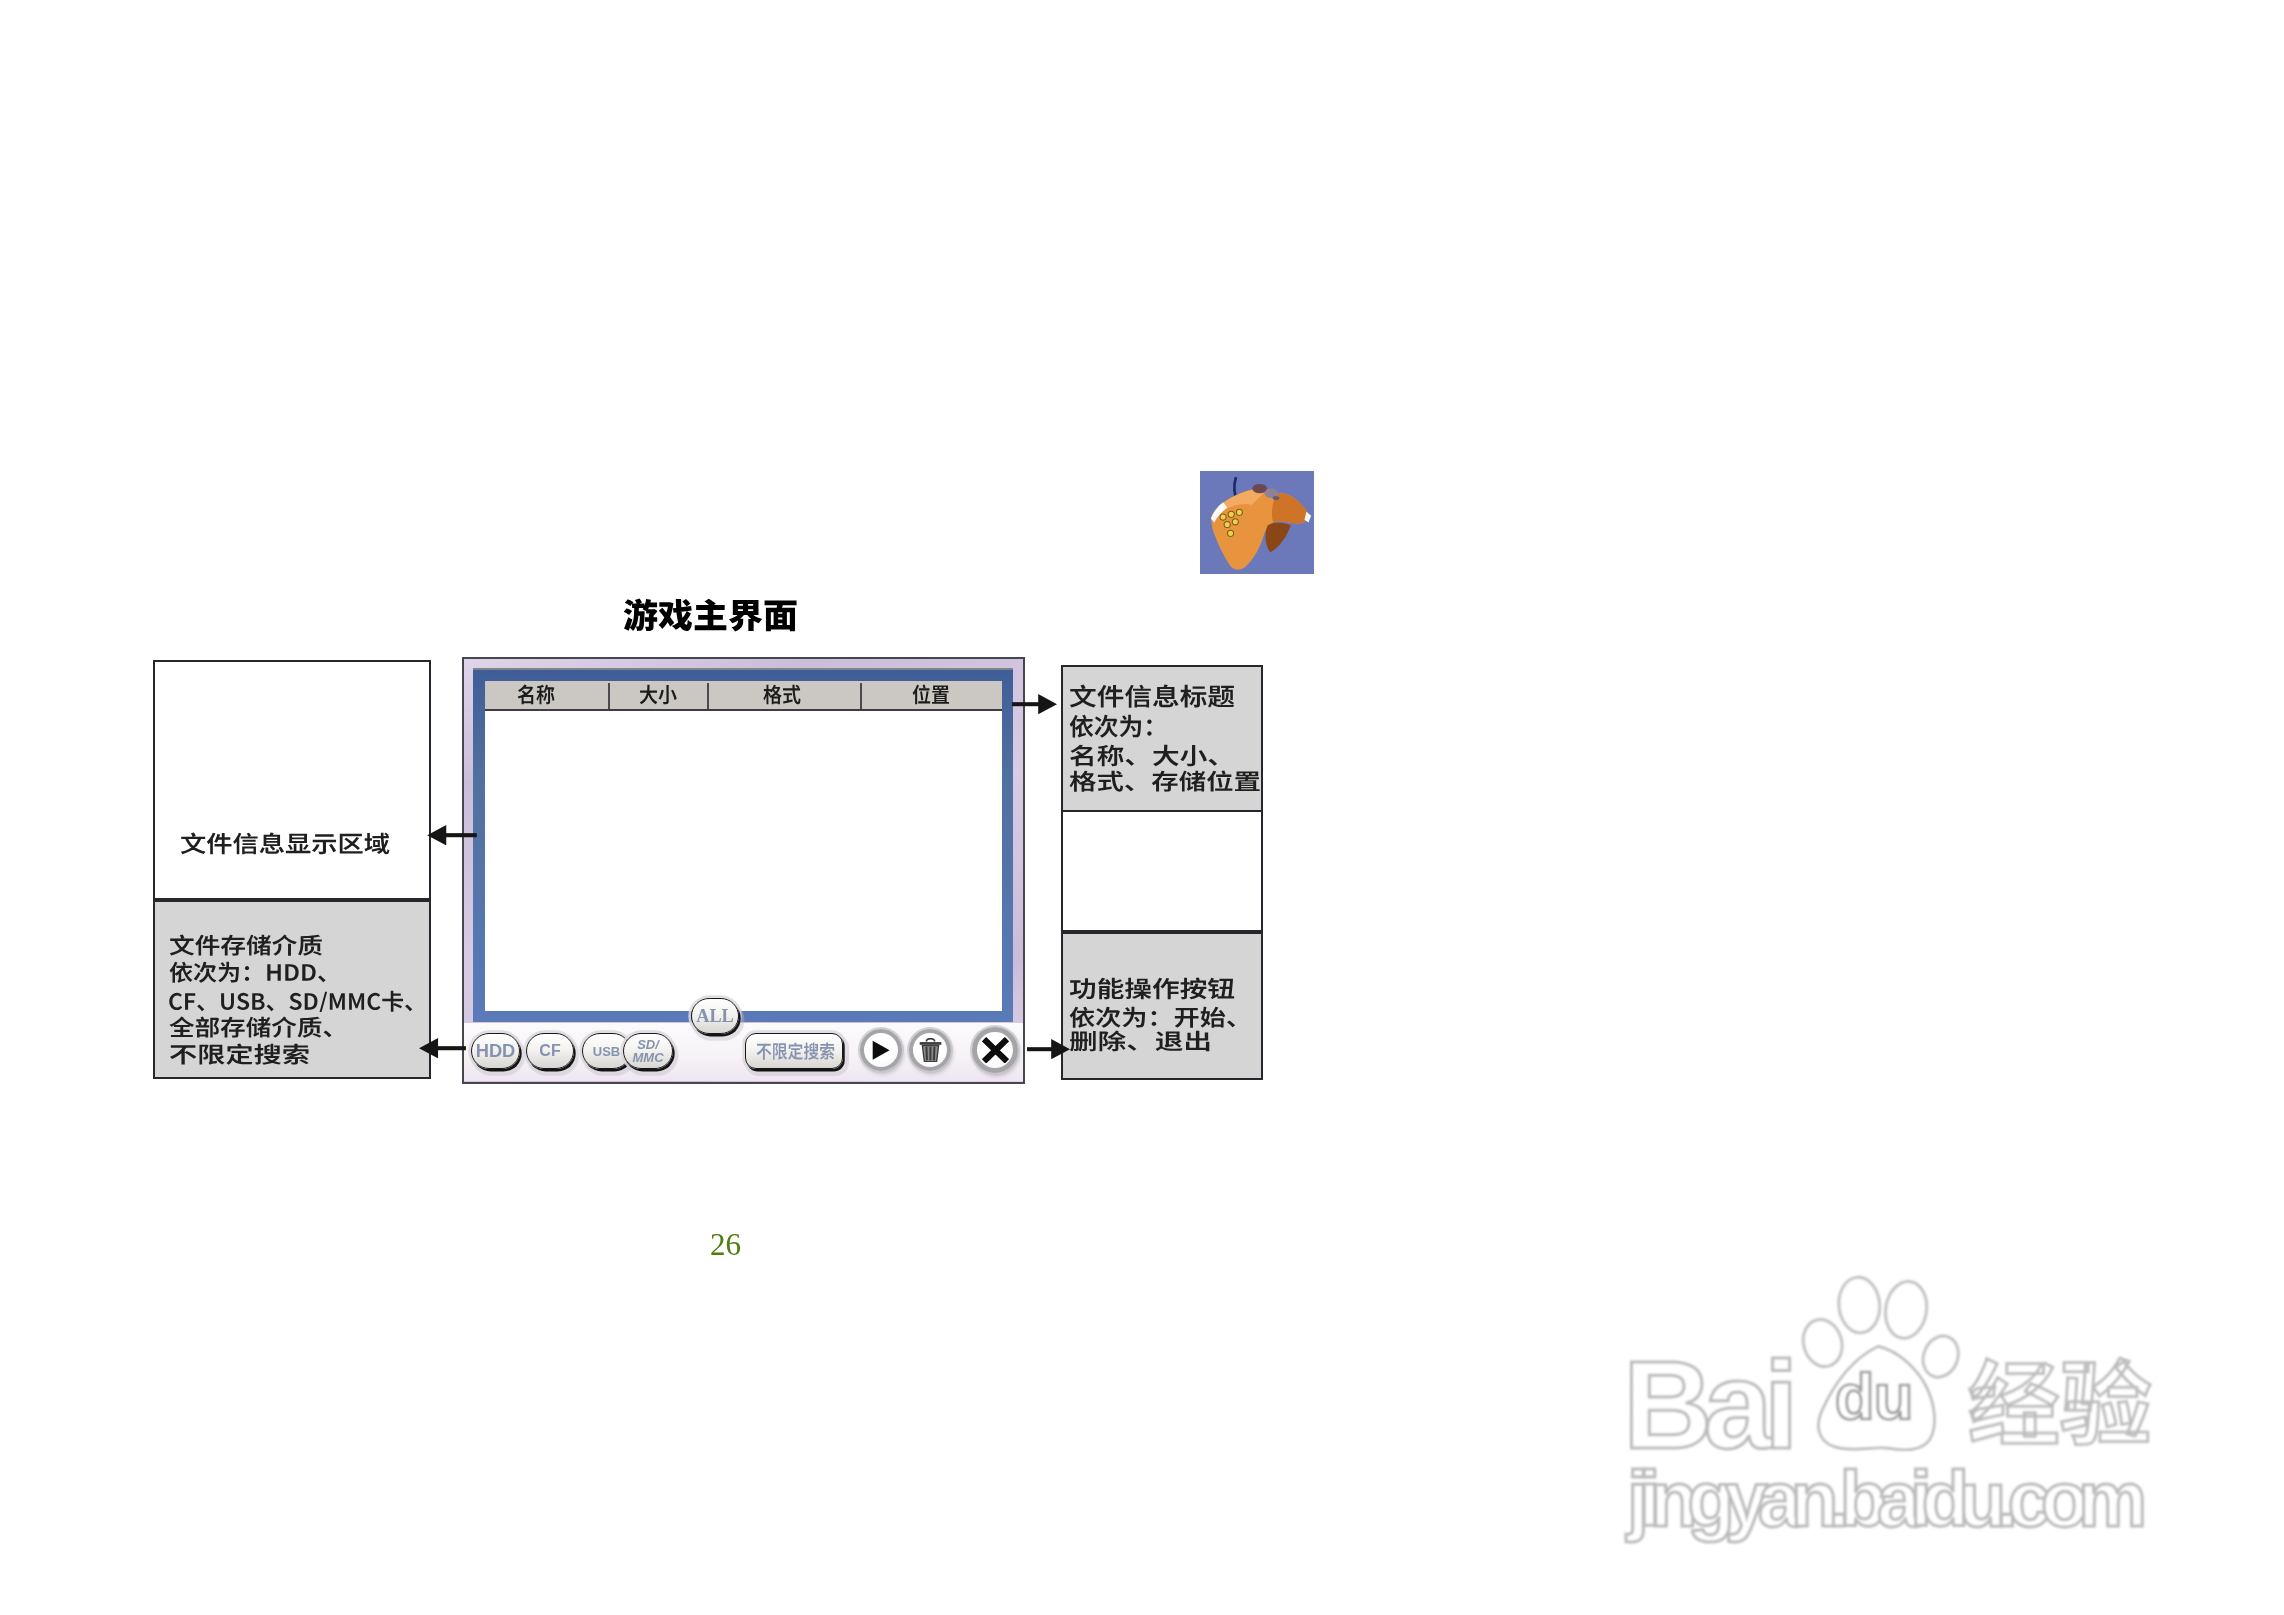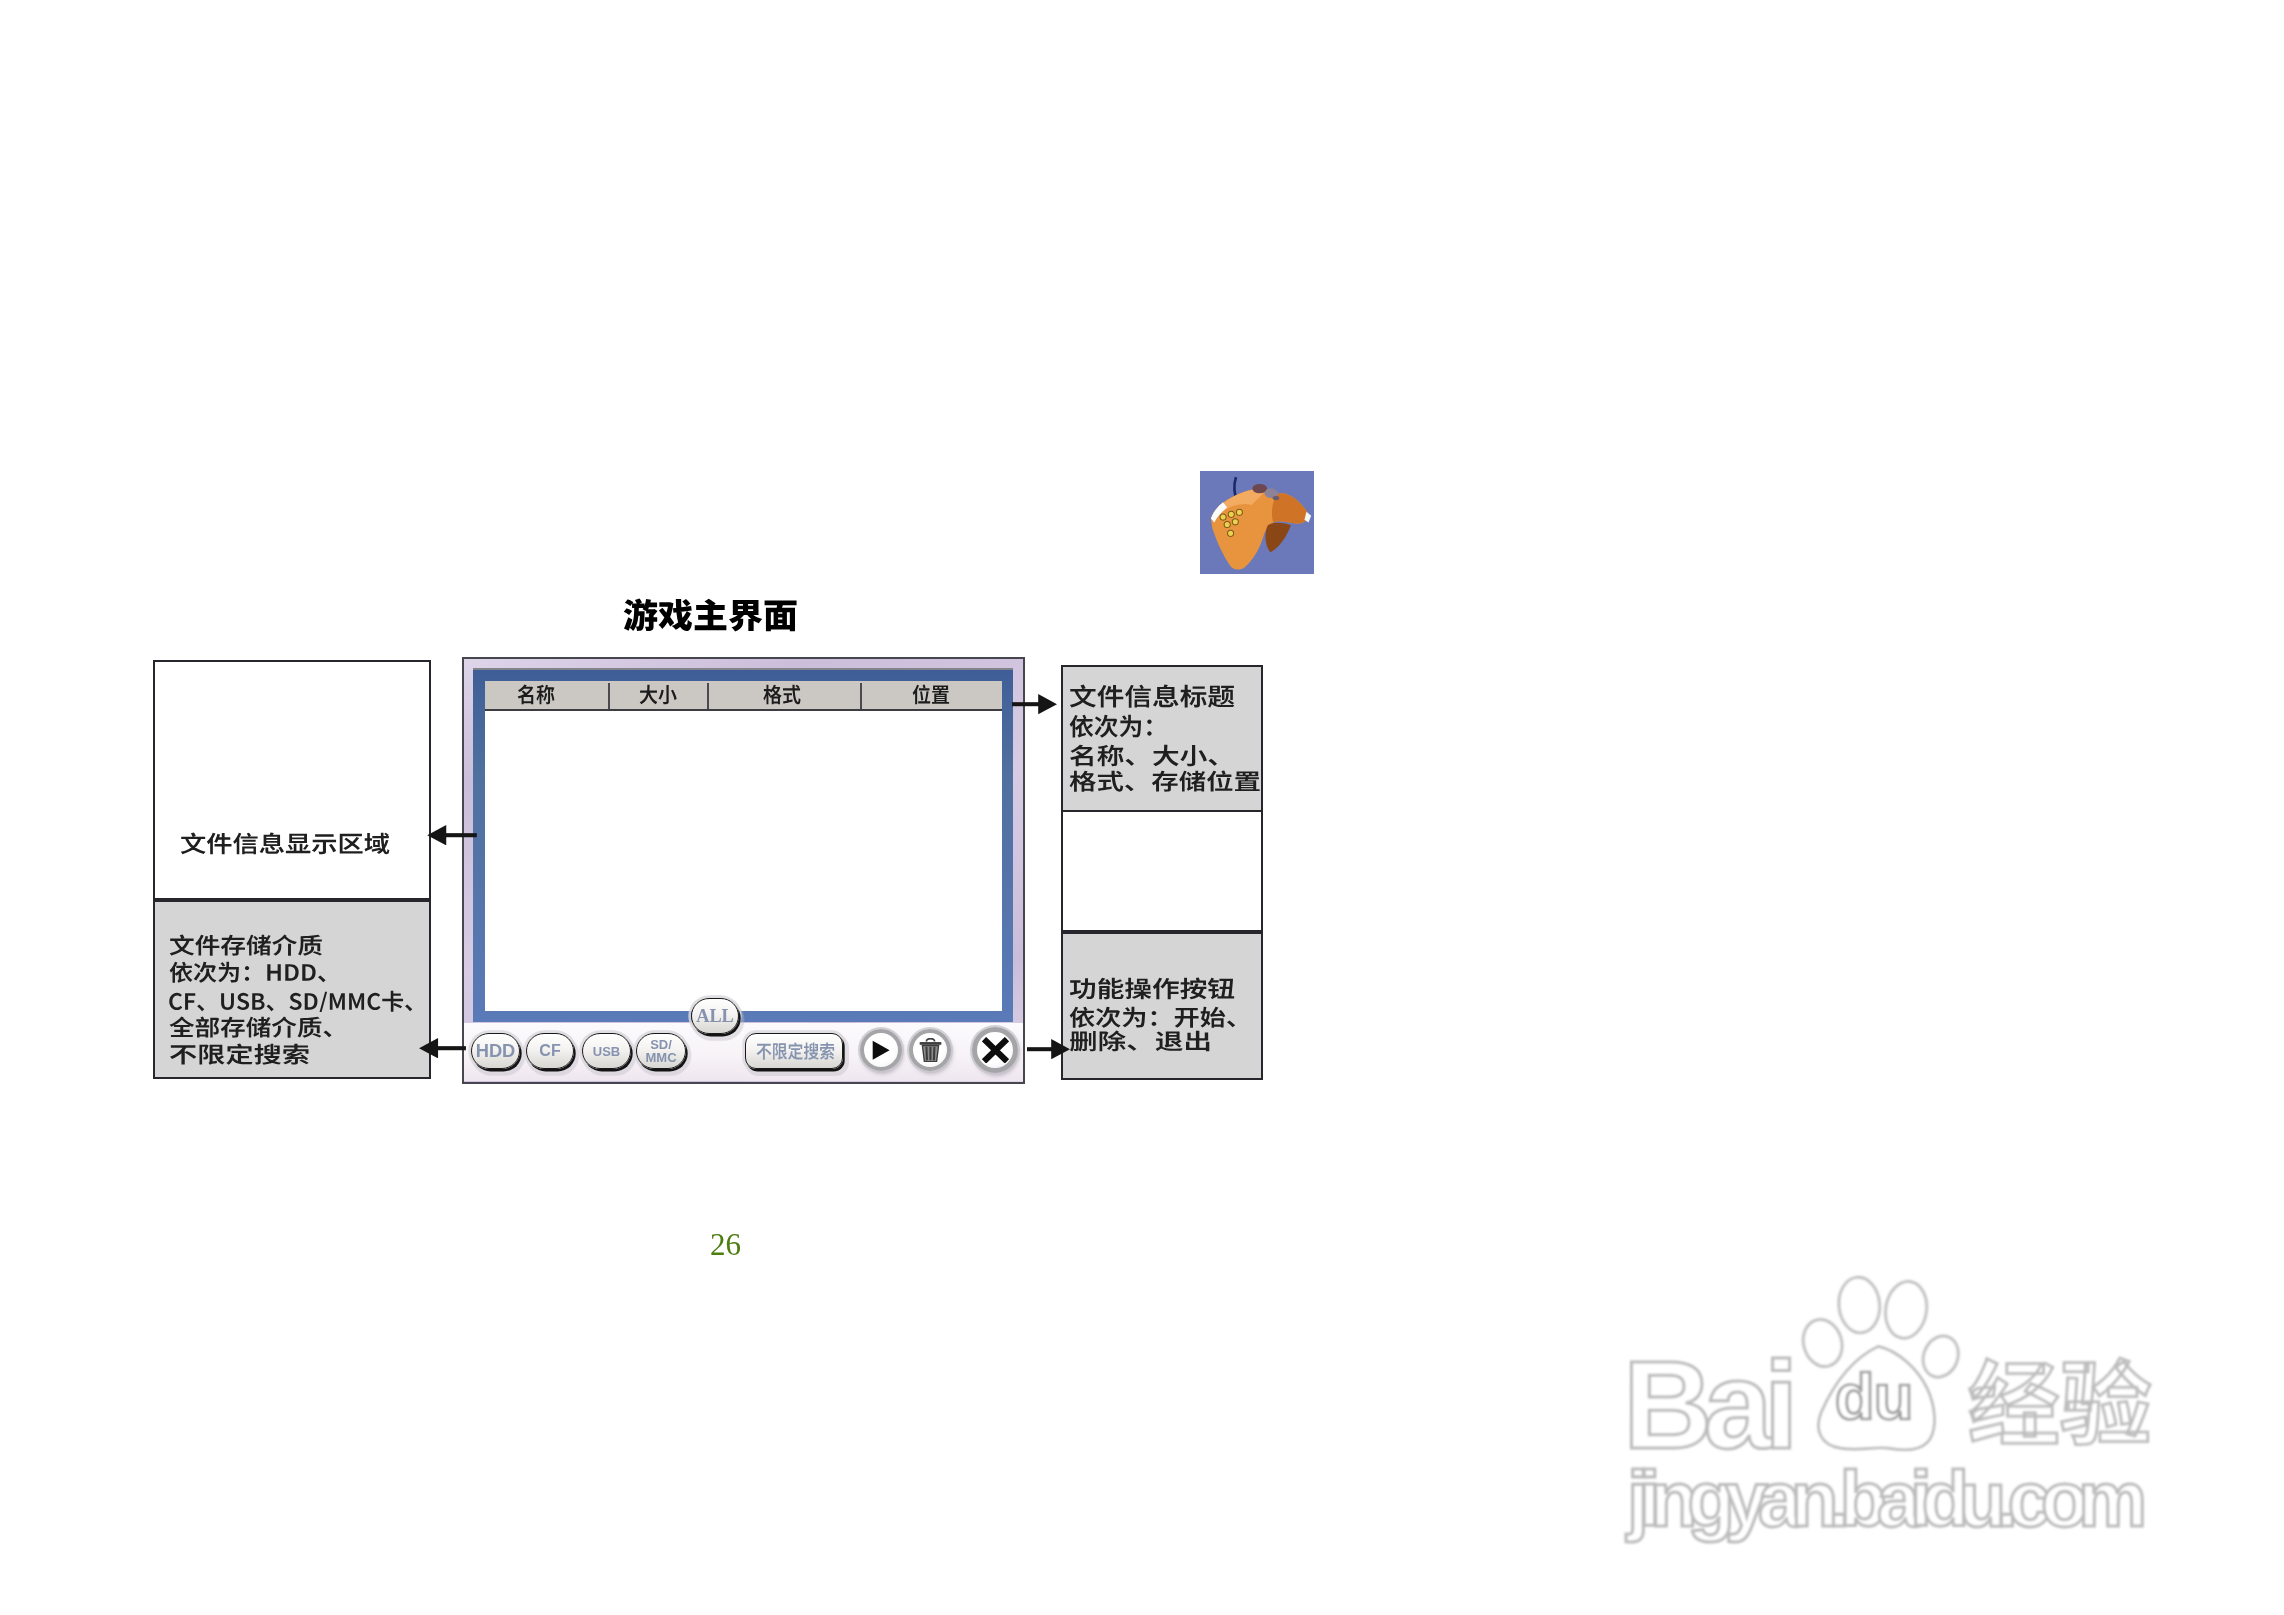--- a/index.html
+++ b/index.html
@@ -83,21 +83,21 @@
 
 <div class="abs" style="left:464px;top:1023px;width:559px;height:58px;
 background:linear-gradient(180deg,#fcfbfc 0%,#f7f3f7 55%,#efe6f0 100%);"></div>
 
 <div class="pill" style="left:471px;top:1033px;width:49px;height:36px;font-size:18.3px;">HDD</div>
 
 <div class="pill" style="left:526px;top:1033px;width:48px;height:36px;font-size:16px;">CF</div>
 
 <div class="pill" style="left:582px;top:1033px;width:49px;height:36px;font-size:13px;">USB</div>
 
-<div class="pill" style="left:636px;top:1033px;width:50px;height:36px;font-size:13px;line-height:13px;flex-direction:column;">
+<div class="pill" style="left:623px;top:1033px;width:50px;height:36px;font-size:13px;line-height:13px;flex-direction:column;font-style:italic;">
 <span>SD/</span>
     <span>MMC</span>
   </div>
 
 <div class="pill" style="left:691px;top:998px;width:48px;height:36px;font-size:18.3px;font-family:Liberation Serif, serif;">ALL</div>
 
 <div class="pill" style="left:745px;top:1033px;width:98px;height:36px;border-radius:11px;"></div>
 
 <svg style="position:absolute;left:756px;top:1042px;width:79px;height:18.3px;" viewBox="0 0 5000 1000" preserveAspectRatio="none">
     <g transform="translate(0,880) scale(1,-1)">

